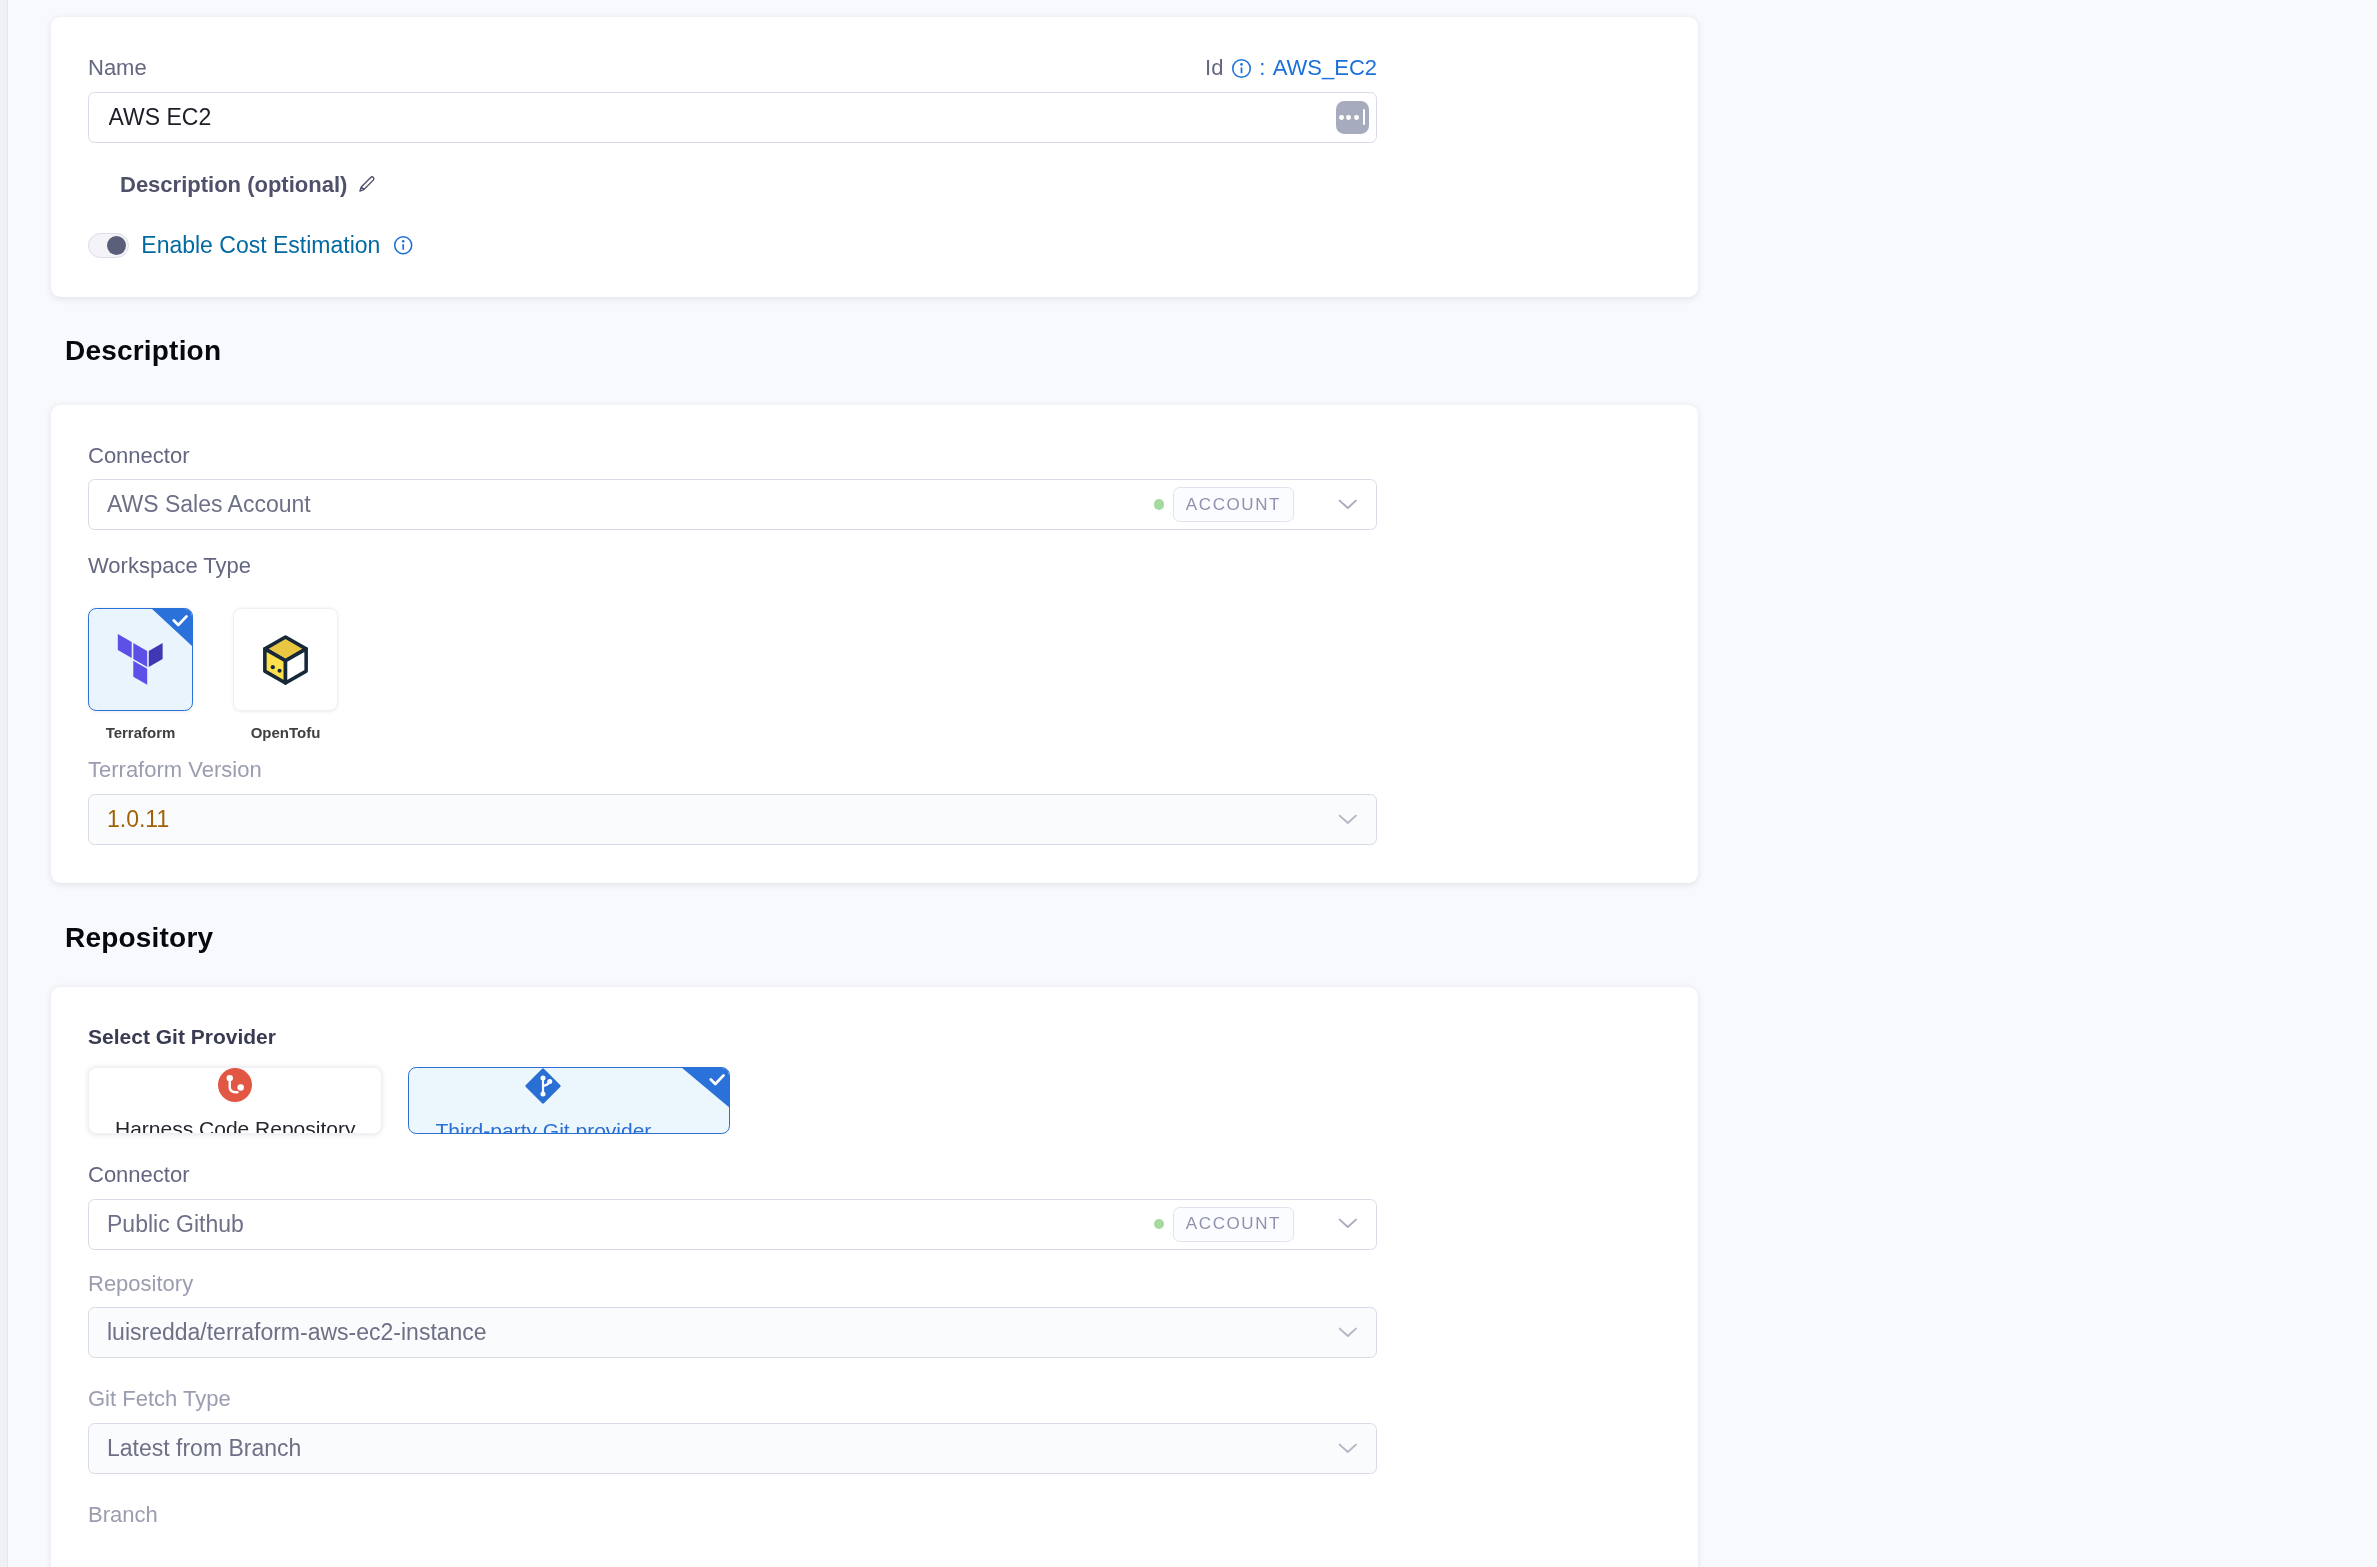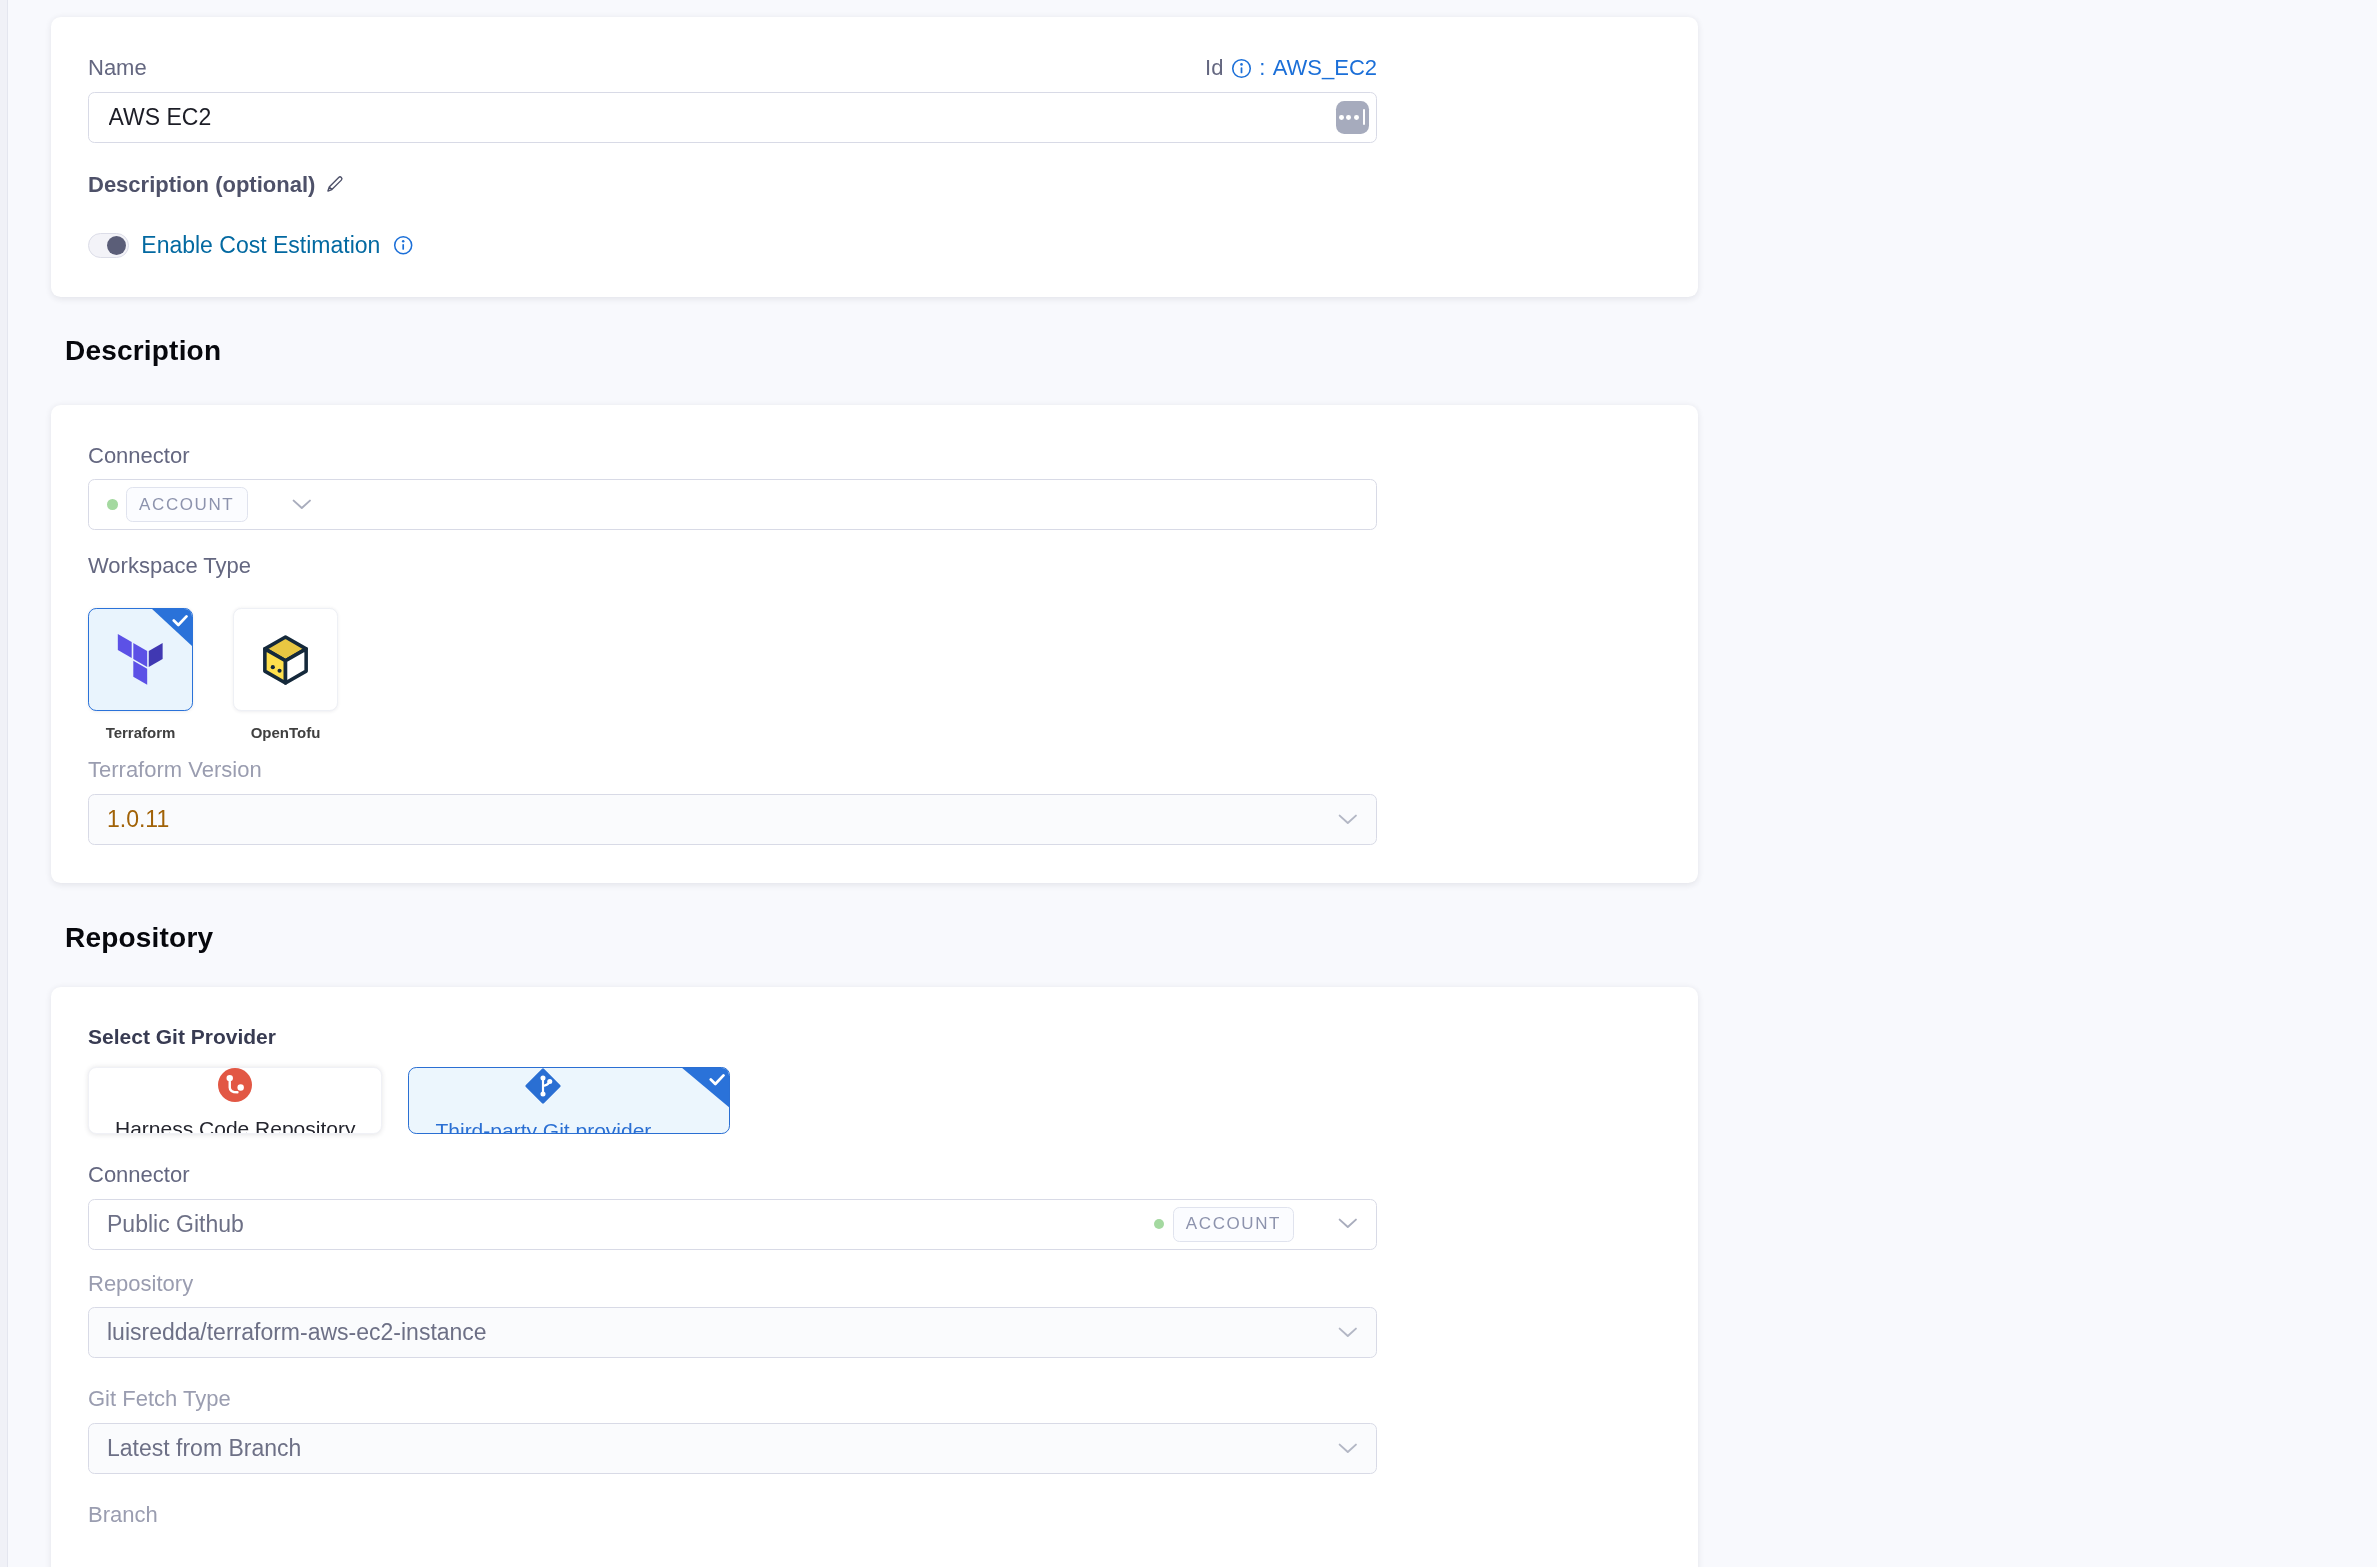--- a/index.html
+++ b/index.html
@@ -53,21 +53,21 @@
   }
   .multitype-btn {
     width: 33px; height: 33px; border-radius: 8.2px; background: #a6abbd;
     margin-right: 7.4px; display: flex; align-items: center; justify-content: center; gap: 2.5px;
     cursor: pointer; flex: none;
   }
   .multitype-btn i { width: 4.9px; height: 4.9px; border-radius: 50%; background: #fff; }
   .multitype-btn b { width: 2.5px; height: 15.5px; background: #fff; border-radius: 1.6px; margin-left: 1.6px; }
 
   
-  .desc-row { margin-top: 29px; display: flex; align-items: center; gap: 9px; }
+  .desc-row { margin-top: 29px; display: flex; align-items: center; gap: 9px; margin-left: 32px; }
   .desc-label { font-size: 22px; font-weight: 700; color: #4e5169; }
 
   
   .toggle-row { margin-top: 34px; display: flex; align-items: center; gap: 12.3px; }
   .toggle {
     width: 41px; height: 25px; border-radius: 13px;
     background: #f3f3f8; border: 0.8px solid #dcdde8; position: relative; cursor: pointer; flex: none;
   }
   .toggle .knob {
     position: absolute; top: 2.5px; right: 2.5px; width: 19px; height: 19px;
@@ -190,20 +190,21 @@
         </span>
       </div>
     </div>
   </section>
 
   <h2 class="section-heading">Description</h2>
 
   <section class="card" style="margin-top:38px">
     <label class="label-med">Connector</label>
     <div class="select white field-width">
+      <span class="sel-text">AWS Sales Account</span>
       <span class="scope-dot"></span>
       <span class="scope-badge">ACCOUNT</span>
       <span class="chev">
         <svg width="19.6" height="11.4" viewBox="0 0 24 14">
             <path d="M2 2 L12 11 L22 2" fill="none" stroke="#a9adbd" stroke-width="2.4" stroke-linecap="round" stroke-linejoin="round"></path>
           </svg>
       </span>
     </div>
 
     <label class="label-med mt-28">Workspace Type</label>

